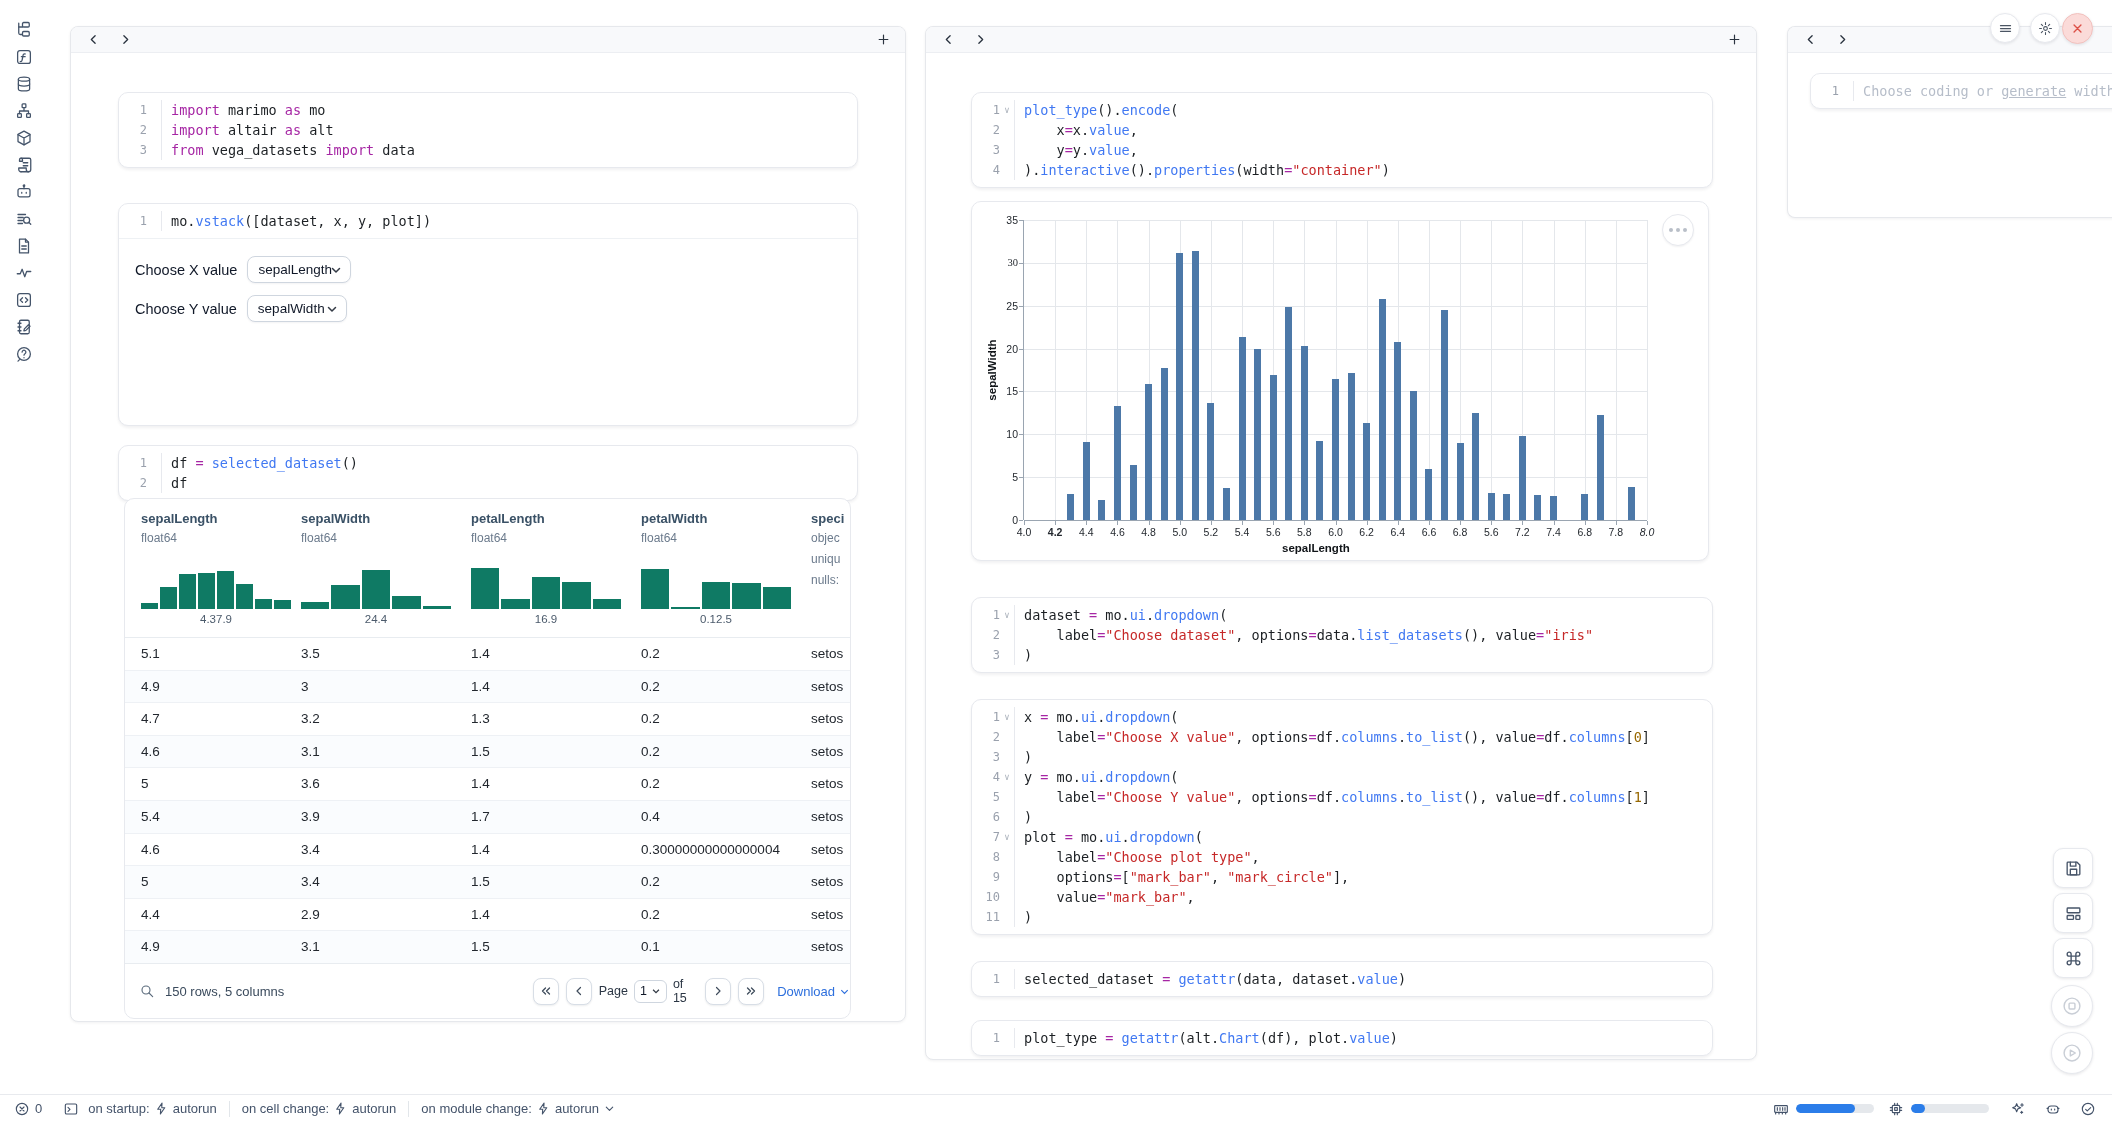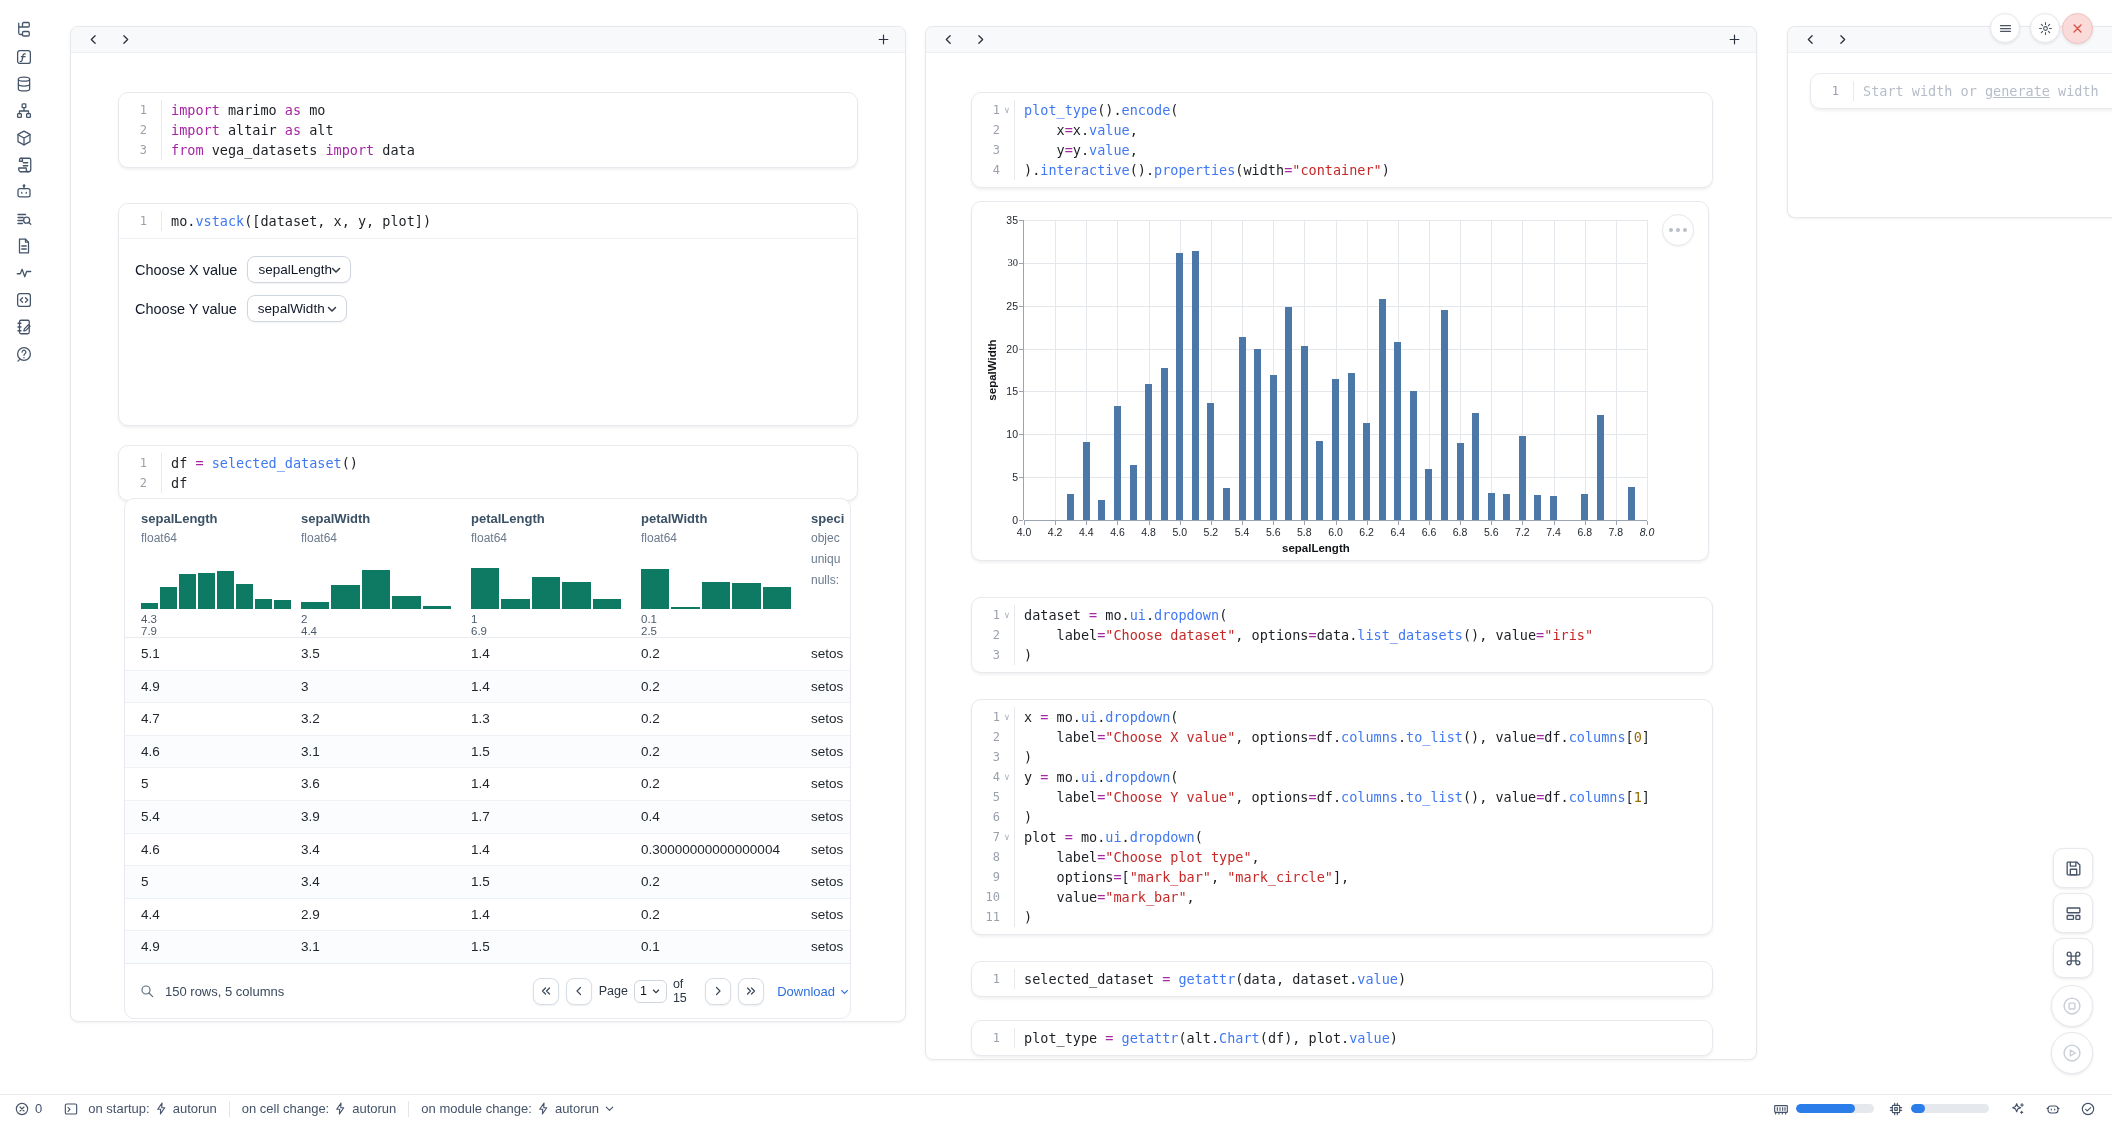--- a/index.html
+++ b/index.html
@@ -55,21 +55,21 @@
   #table-box { position:absolute; left:6px; top:53px; width:727px; height:521px;
                border:1px solid #e7e9ee; border-radius:10px; background:#fff; overflow:hidden; }
   .thead { position:relative; height:139px; border-bottom:1px solid #e8ecf0; }
   .th { position:absolute; top:0; height:139px; overflow:hidden; }
   .th-name { font-size:13px; font-weight:bold; color:#3a5166; padding-top:12px; }
   .th-type { font-size:12px; color:#6b7a8c; padding-top:5px; }
   .hist { position:absolute; top:62px; height:48px; width:150px; display:flex;
           align-items:flex-end; gap:2px; }
   .hist .hb { flex:1; background:#0f7a64; }
   .minmax { position:absolute; top:114px; width:150px; font-size:11.5px; color:#4b5a6b;
-            display:flex; justify-content:flex-end;flex-direction:column; }
+            display:flex; justify-content:center; }
   .th-stat { font-size:12px; color:#6b7a8c; padding-top:7px; }
   .tr { position:relative; height:32.6px; border-bottom:1px solid #eef1f5; }
   .tr:nth-child(even) { background:#fafcfe; }
   .td { position:absolute; top:0; height:32.6px; line-height:32.6px; font-size:13.5px;
         color:#22272e; white-space:nowrap; }
   .tfoot { position:absolute; left:0; right:0; bottom:0; height:55px; border-top:1px solid #e8ecf0;
            display:flex; align-items:center; }
   .tfoot .summary { font-size:13px; color:#3a4a5c; margin-left:10px; }
   .search-ic { margin-left:14px; width:16px; height:16px; color:#5b6b7c; }
   .search-ic svg { width:16px; height:16px; }
@@ -537,21 +537,21 @@
           <div class="gridh" style="top: 42.8571px;"></div>
           <div class="ytick" style="top: 42.8571px;"></div>
           <div class="ylab" style="top: 42.8571px; font-family: Liberation Serif, serif;">30</div>
           <div class="gridh" style="top: 0px;"></div>
           <div class="ytick" style="top: 0px;"></div>
           <div class="ylab" style="top: 0px;">35</div>
           <div class="xtick" style="left: 0px;"></div>
           <div class="xlab" style="left: 0px;">4.0</div>
           <div class="gridv" style="left: 31.15px;"></div>
           <div class="xtick" style="left: 31.15px;"></div>
-          <div class="xlab" style="left: 31.15px;">4.2</div>
+          <div class="xlab" style="left: 31.15px; font-weight: bold;">4.2</div>
           <div class="gridv" style="left: 62.3px;"></div>
           <div class="xtick" style="left: 62.3px;"></div>
           <div class="xlab" style="left: 62.3px;">4.4</div>
           <div class="gridv" style="left: 93.45px;"></div>
           <div class="xtick" style="left: 93.45px;"></div>
           <div class="xlab" style="left: 93.45px;">4.6</div>
           <div class="gridv" style="left: 124.6px;"></div>
           <div class="xtick" style="left: 124.6px;"></div>
           <div class="xlab" style="left: 124.6px;">4.8</div>
           <div class="gridv" style="left: 155.75px;"></div>
@@ -694,21 +694,21 @@
           </svg>
         </span>
       <span class="ph-btn" style="margin-left:12px">
           <svg viewBox="0 0 24 24" fill="none" stroke="currentColor" stroke-width="2.4" stroke-linecap="round" stroke-linejoin="round">
             <path d="M9 5l7 7-7 7"></path>
           </svg>
         </span>
     </div>
     <div class="cell" style="left:22px; top:46px; width:340px;">
       <div class="editor" id="code-empty">
-          <div class="codeline"><span class="ln">1</span><span class="fold"></span><span class="src"><span class="t-ph">Start width or </span><span class="t-phu">generate</span><span class="t-ph"> width </span></span></div>
+          <div class="codeline"><span class="ln">1</span><span class="fold"></span><span class="src"><span class="t-ph">Choose coding or </span><span class="t-phu">generate</span><span class="t-ph"> width </span></span></div>
         </div>
     </div>
   </div>
 
   <div class="btn-circle" style="left:1990px; top:13px;">
       <svg viewBox="0 0 24 24" fill="none" stroke="currentColor" stroke-width="2" stroke-linecap="round">
         <path d="M4 7.5h16M4 12h16M4 16.5h16"></path>
       </svg>
     </div>
   <div class="btn-circle" style="left:2030px; top:13px;">

